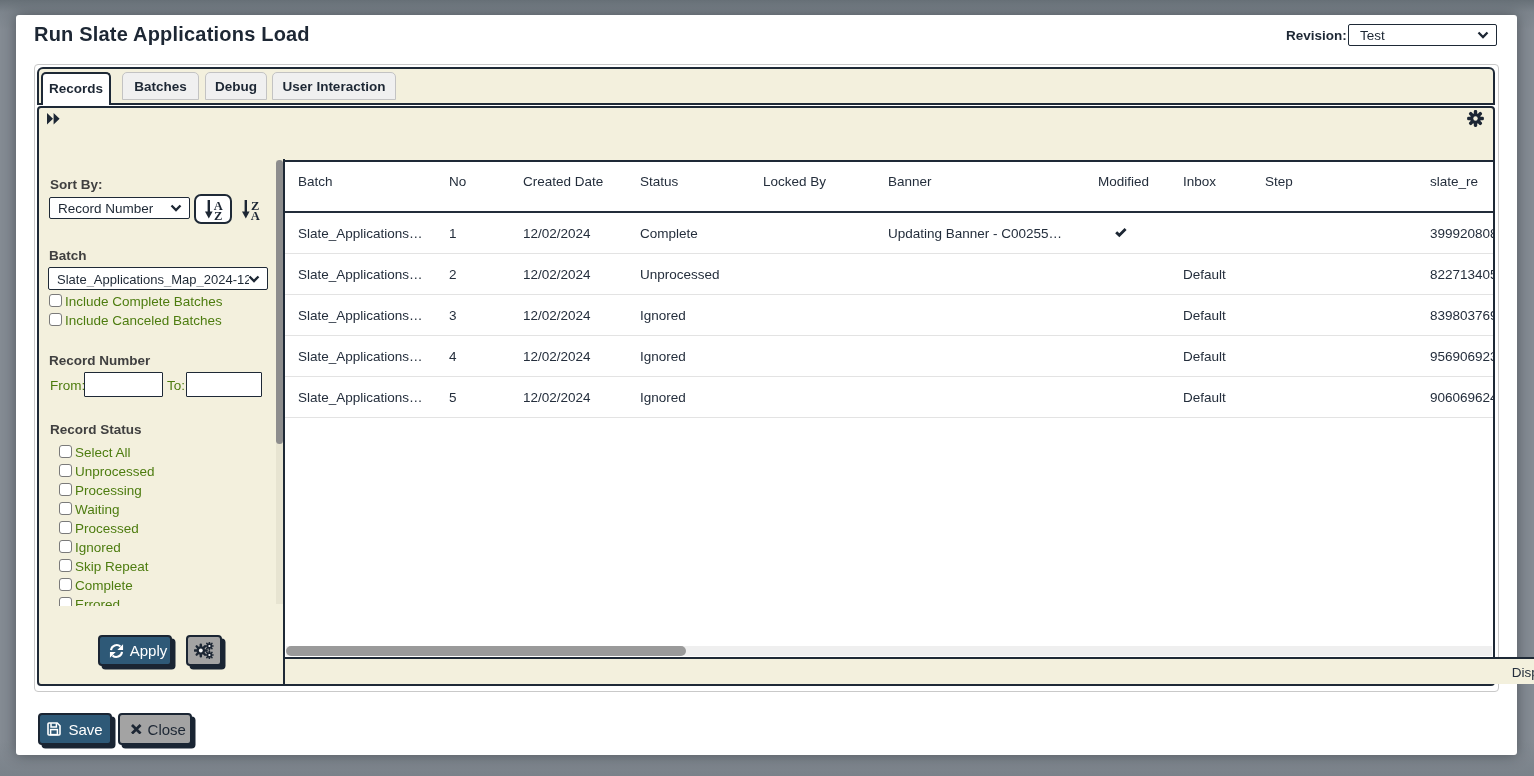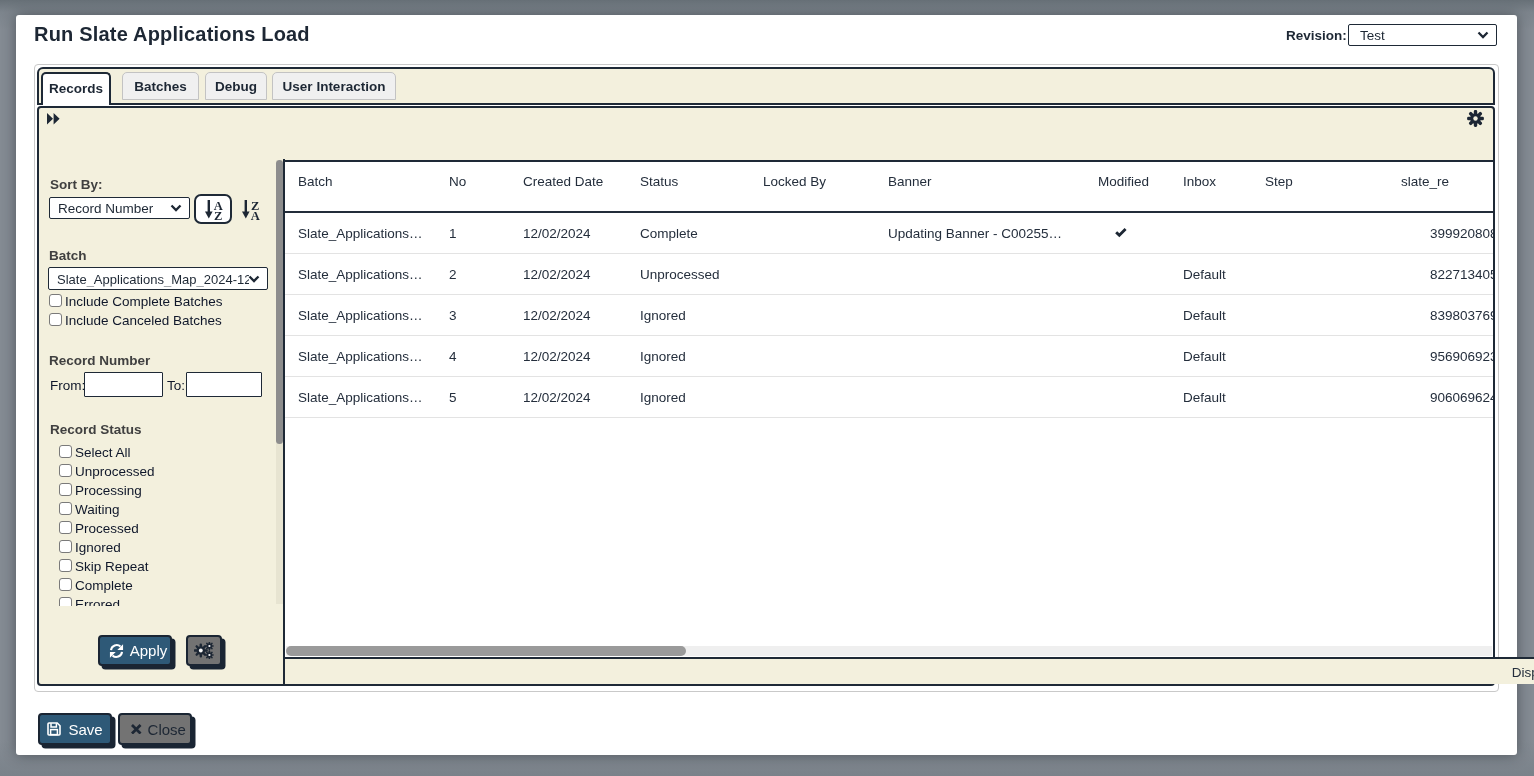--- a/index.html
+++ b/index.html
@@ -20,36 +20,36 @@
   .sel svg { position:absolute; right:7px; top:50%; transform:translateY(-50%); }
   #revsel { left:1348px; top:24px; width:149px; height:22px; }
   
   #tabwrap { position:absolute; left:34px; top:64px; width:1465px; height:628px; border:1px solid #c9c9c9; border-radius:4px; background:#fff; }
   #tabstrip { position:absolute; left:37px; top:67px; width:1458px; height:38px; background:#f3f0dd; border:2px solid #1e2936; border-radius:6px 6px 0 0; }
   .tab { position:absolute; top:72px; height:28px; background:#f0f0f0; border:1px solid #c3c3c3; border-radius:5px 5px 0 0; font-size:13.5px; font-weight:bold; color:#1d2734; text-align:center; line-height:27px; z-index:3; }
   .tab.active { height:33px; background:#fff; border:2px solid #1e2936; border-bottom:none; line-height:29px; z-index:4; }
   
   #content { position:absolute; left:37px; top:106px; width:1458px; height:580px; background:#f3f0dd; border:2px solid #1e2936; border-radius:4px; overflow:hidden; }
   .lbl { position:absolute; font-size:13.5px; font-weight:bold; color:#404040; }
-  .txt13 { font-size:13.5px; color:#0f172a; }
+  .txt13 { font-size:13.5px; color:#4d7c0f; }
   .cb { position:absolute; width:12.5px; height:12.5px; background:#fff; border:1.5px solid #7a7a7a; border-radius:3px; }
   .inp { position:absolute; background:#fff; border:1.5px solid #1e2936; border-radius:1px; }
   
   #divider { position:absolute; left:283px; top:159px; width:2px; height:527px; background:#1e2936; }
   #sbtrack { position:absolute; left:276px; top:160px; width:7px; height:444px; background:#e7e4d1; }
   #sbthumb { position:absolute; left:276px; top:160px; width:7px; height:284px; background:#8d8d8d; border-radius:4px; }
   
   #grid { position:absolute; left:285px; top:160px; width:1208px; height:497px; background:#fff; border-top:2px solid #1e2936; overflow:hidden; }
   .hcell { position:absolute; top:12px; font-size:13.5px; color:#242e3c; white-space:nowrap; }
   #ghead { position:absolute; left:0; top:0; width:1208px; height:51px; border-bottom:2px solid #232d3a; }
   .row { position:absolute; left:0; width:1208px; height:41px; border-bottom:1px solid #e3e3e3; }
   .cell { position:absolute; top:50%; transform:translateY(-50%); font-size:13.5px; color:#242e3c; white-space:nowrap; }
   
   .btnblue { position:absolute; background:#2e5977; border:2px solid #1a2533; border-radius:4px; box-shadow:3.5px 3.5px 0 #1a2533; color:#fff; font-size:15px; }
-  .btnlite { position:absolute; background:#737373; border:2px solid #1a2533; border-radius:4px; box-shadow:3.5px 3.5px 0 #1a2533; color:#1d2734; font-size:15px; }
+  .btnlite { position:absolute; background:#a3a3a3; border:2px solid #1a2533; border-radius:4px; box-shadow:3.5px 3.5px 0 #1a2533; color:#1d2734; font-size:15px; }
   .bctr { display:flex; align-items:center; justify-content:center; height:100%; gap:7px; }
   #footer { position:absolute; left:285px; top:657px; width:1365px; height:27px; background:#f3f0dd; border-top:2px solid #1e2936; }
   #foottext { position:absolute; right:19px; top:6px; font-size:13.5px; color:#242e3c; }
   #hscroll { position:absolute; left:286px; top:646px; width:1206px; height:10px; background:#efefef; }
   #hthumb { position:absolute; left:0; top:0; width:400px; height:10px; background:#9a9a9a; border-radius:5px; }
 </style>
 </head>
 <body>
 <div id="panel"></div>
 <div id="title">Run Slate Applications Load</div>
@@ -157,21 +157,21 @@
   <div id="ghead">
       <div class="hcell" style="left:13px;">Batch</div>
       <div class="hcell" style="left:164px;">No</div>
       <div class="hcell" style="left:238px;">Created Date</div>
       <div class="hcell" style="left:355px;">Status</div>
       <div class="hcell" style="left:478px;">Locked By</div>
       <div class="hcell" style="left:603px;">Banner</div>
       <div class="hcell" style="left:813px;">Modified</div>
       <div class="hcell" style="left:898px;">Inbox</div>
       <div class="hcell" style="left:980px;">Step</div>
-      <div class="hcell" style="left:1116px;text-align:center;">slate_re</div>
+      <div class="hcell" style="left:1145px;text-align:center;">slate_re</div>
     </div>
 <div class="row" style="top:51px;">
       <div class="cell" style="left:13px;">Slate_Applications…</div>
       <div class="cell" style="left:164px;">1</div>
       <div class="cell" style="left:238px;">12/02/2024</div>
       <div class="cell" style="left:355px;">Complete</div>
       <div class="cell" style="left:603px;text-align:right;">Updating Banner - C00255…</div>
       <svg class="cell" style="left:830px;" width="12" height="10" viewBox="0 0 14 12">
         <path d="M0 6.2 L2.4 3.8 L5 6.4 L11.3 0 L13.7 2.4 L5 11 Z" fill="#1d2734"></path>
       </svg>

